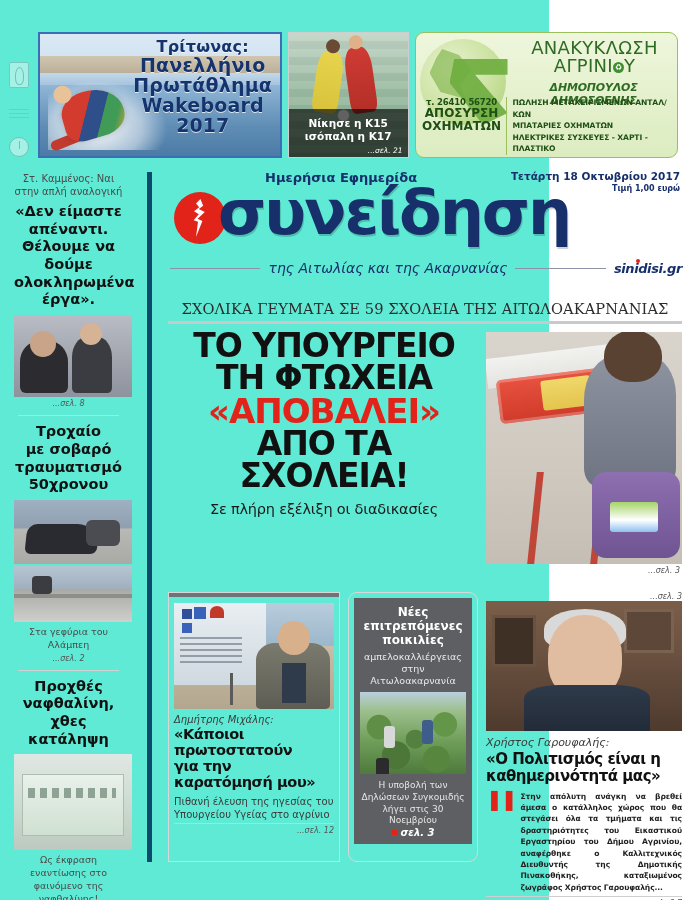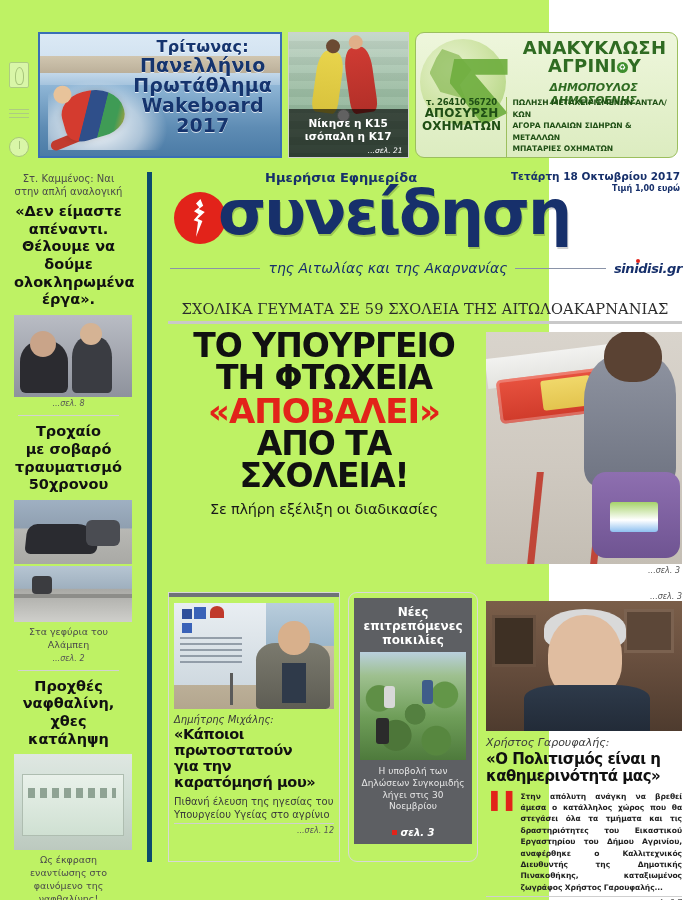--- a/index.html
+++ b/index.html
@@ -11,21 +11,21 @@
     background: #ffffff;
     font-family: "DejaVu Sans", "Liberation Sans", sans-serif;
     overflow: hidden;
     position: relative;
   }
 
   .page {
     position: relative;
     width: 549px;
     height: 900px;
-    background: #bef264;
+    background: #5eead4;
   }
 
   
   .edge-mark {
     position: absolute;
     left: 8px; top: 62px;
     width: 22px; height: 95px;
     display: flex; flex-direction: column;
     align-items: center; justify-content: space-between;
     opacity: .45;
@@ -198,21 +198,21 @@
     clip-path: polygon(30% 0,70% 12%,100% 42%,72% 72%,86% 100%,26% 86%,0 48%,16% 18%);
   }
   .ad-recycle .arrow {
     position:absolute; left:34px; top:26px; width:58px;height:66px;
     background:#6fae3f;
     clip-path: polygon(8% 0, 100% 0, 100% 24%, 44% 24%, 100% 82%, 58% 100%, 0 36%);
     opacity:.92;
   }
   .ad-recycle .r-title {
     position:absolute; left:96px; top:6px; width:166px; text-align:center;
-    color:#2f6b22; font-weight:700; line-height:1.02;
+    color:#2f6b22; font-weight:400; line-height:1.02;
   }
   .ad-recycle .r-title .rt1 { font-size:18px; letter-spacing:.3px; }
   .ad-recycle .r-title .rt2 { font-size:18px; letter-spacing:.3px; }
   .ad-recycle .rec-glyph {
     display:inline-block; width:11px;height:11px;border-radius:50%;
     background:#3f8f2f; color:#fff; font-size:8px; line-height:11px;
     vertical-align:2px;
   }
   .ad-recycle .r-sub {
     position:absolute; left:92px; top:48px; width:172px; text-align:center;
@@ -595,21 +595,20 @@
         <div class="rt2"><span>ΑΓΡΙΝΙ</span><span class="rec-glyph">♻</span><span>Υ</span></div>
       </div>
       <div class="r-sub">ΔΗΜΟΠΟΥΛΟΣ ΔΗΜΟΣΘΕΝΗΣ</div>
       <div class="r-left">
         <div class="phone">τ. 26410 56720</div>
         <div class="l1">ΑΠΟΣΥΡΣΗ</div>
         <div class="l2">ΟΧΗΜΑΤΩΝ</div>
       </div>
       <div class="r-list">
         <div>ΠΩΛΗΣΗ ΜΕΤΑΧΕΙΡΙΣΜΕΝΩΝ ΑΝΤΑΛ/ΚΩΝ</div>
-        <div>ΑΓΟΡΑ ΠΑΛΑΙΩΝ ΣΙΔΗΡΩΝ &amp; ΜΕΤΑΛΛΩΝ</div>
         <div>ΜΠΑΤΑΡΙΕΣ ΟΧΗΜΑΤΩΝ</div>
         <div>ΗΛΕΚΤΡΙΚΕΣ ΣΥΣΚΕΥΕΣ - ΧΑΡΤΙ - ΠΛΑΣΤΙΚΟ</div>
       </div>
     </div>
   </div>
 
   <div class="masthead">
     <div class="mh-kicker">Ημερήσια Εφημερίδα</div>
     <div class="mh-date">
       <div class="d1">Τετάρτη 18 Οκτωβρίου 2017</div>
@@ -721,20 +720,25 @@
       <div class="c1-sub">Πιθανή έλευση της ηγεσίας του Υπουργείου Υγείας στο αγρίνιο</div>
       <div class="c1-page">...σελ. 12</div>
     </div>
 
     <div class="col c2">
       <div class="c2-box">
         <div class="c2-t1">
           <div>Νέες</div>
           <div>επιτρεπόμενες</div>
           <div>ποικιλίες</div>
+        </div>
+        <div class="c2-t2">
+          <div>αμπελοκαλλιέργειας</div>
+          <div>στην</div>
+          <div>Αιτωλοακαρνανία</div>
         </div>
         <div class="c2-photo">
           <div class="vine"></div>
             <div class="w1"></div>
             <div class="w2"></div>
             <div class="w3"></div>
         </div>
         <div class="c2-t3">Η υποβολή των Δηλώσεων Συγκομιδής λήγει στις 30 Νοεμβρίου</div>
         <div class="c2-page">
             <span class="sq"></span>

